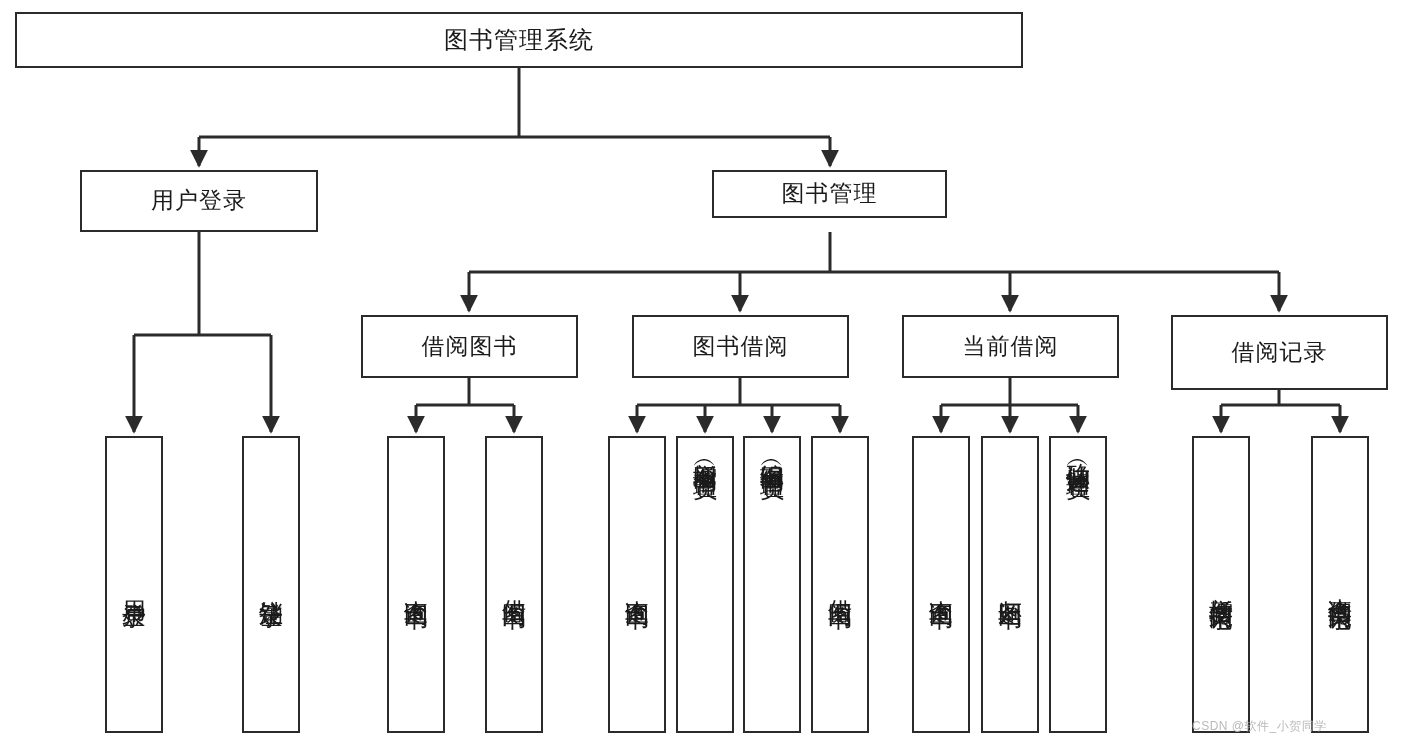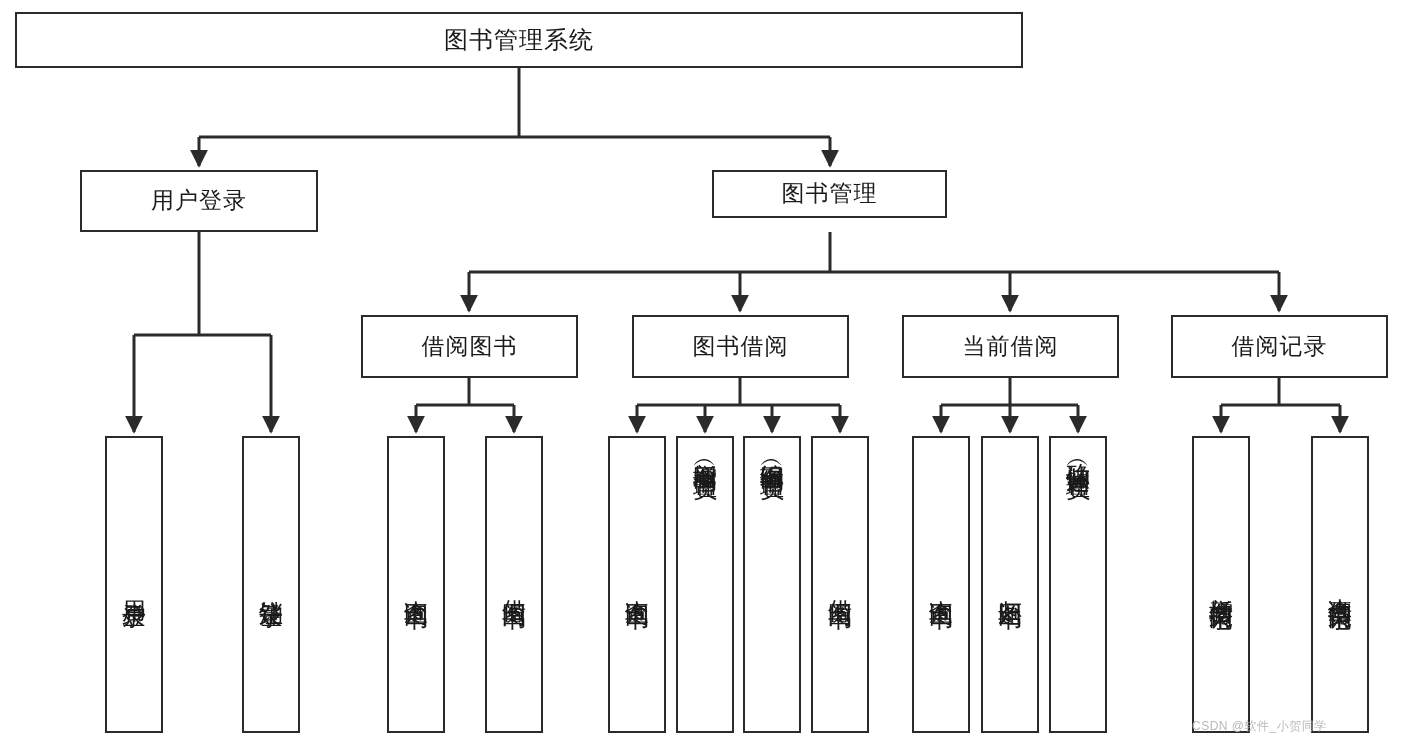--- a/index.html
+++ b/index.html
@@ -146,21 +146,21 @@
 
   <div class="node horiz" style="left:361px; top:315px; width:217px; height:63px;">
     <span class="label">借阅图书</span>
   </div>
   <div class="node horiz" style="left:632px; top:315px; width:217px; height:63px;">
     <span class="label">图书借阅</span>
   </div>
   <div class="node horiz" style="left:902px; top:315px; width:217px; height:63px;">
     <span class="label">当前借阅</span>
   </div>
-  <div class="node horiz" style="left:1171px; top:315px; width:217px; height:63px;">
+  <div class="node horiz" style="left:1171px; top:315px; width:217px; height:75px;">
     <span class="label">借阅记录</span>
   </div>
 
   <div class="node vert centered" style="left:105px; top:436px; width:58px; height:297px;">
     <span class="label">用户登录</span>
   </div>
   <div class="node vert centered" style="left:242px; top:436px; width:58px; height:297px;">
     <span class="label">注销登录</span>
   </div>
 

